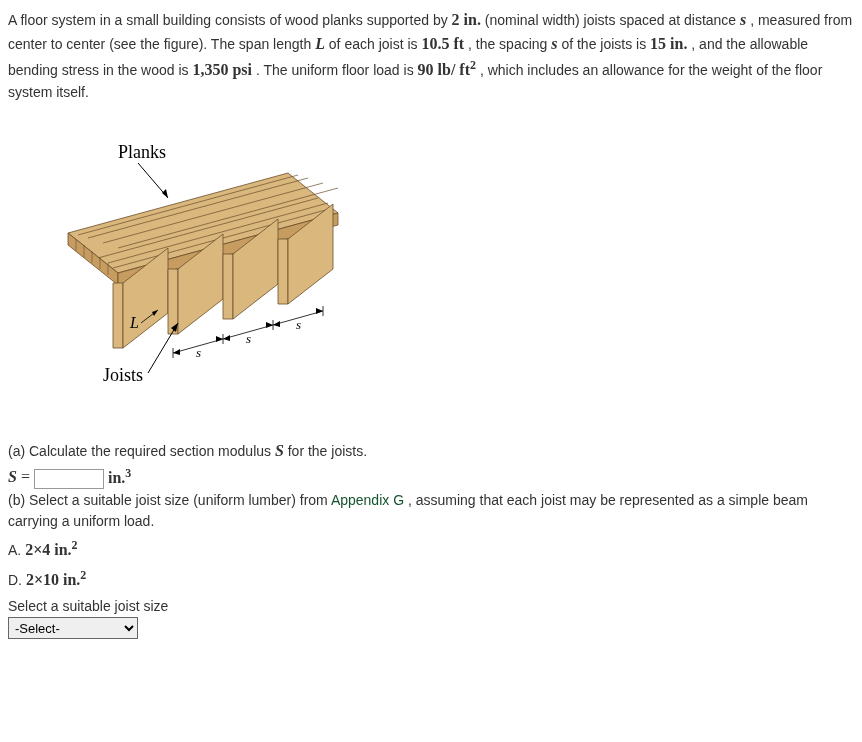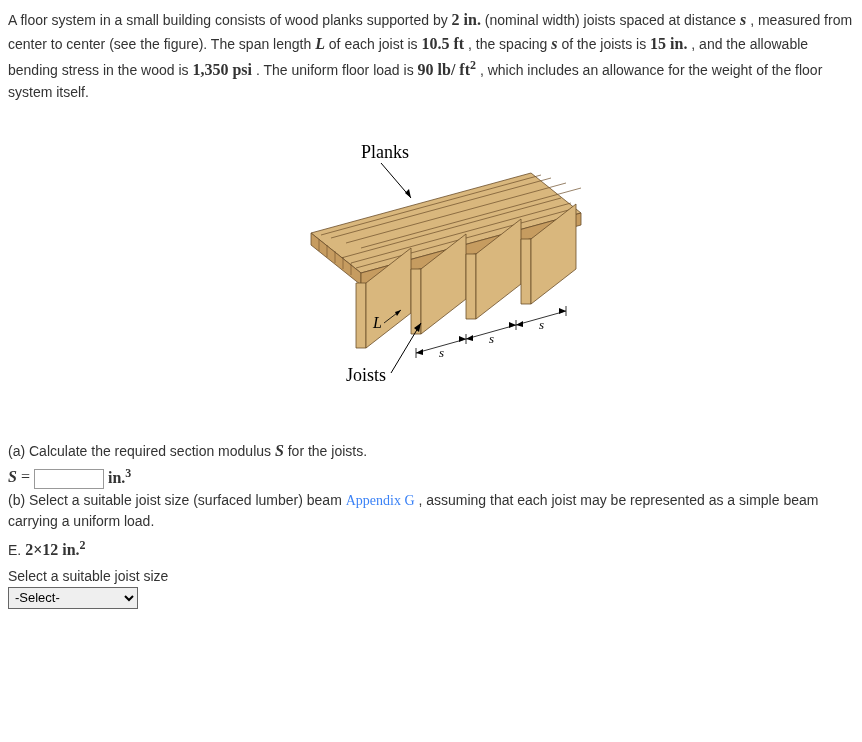--- a/index.html
+++ b/index.html
@@ -11,31 +11,31 @@
       color: #333;
       line-height: 1.5;
       width: 862px;
     }
     .problem-text {
       margin-bottom: 2px;
     }
     .bold { font-weight: bold; }
     .italic { font-style: italic; }
     .figure-container {
-      text-align: center;
+      text-align: left;
       margin: 20px 0;
     }
     .figure {
       display: inline-block;
       position: relative;
     }
     .question-part {
       margin: 0 0;
     }
-    .link { color: #3b82f6; text-decoration: none; font-family: Liberation Serif, serif; }
+    .link { color: #14532d; text-decoration: none; }
     .input-field {
       width: 70px;
       height: 20px;
       border: 1px solid #999;
       padding: 2px 4px;
       font-size: 13px;
       vertical-align: middle;
     }
     select.select-field {
       width: 130px;
@@ -166,25 +166,26 @@
   <span> for the joists.</span>
 </div>
 <div class="question-part formula">
   <span class="italic bold">S</span>
   <span> = </span>
   <input type="text" class="input-field" style="">
   <span class="bold"> <span>in.</span><span class="sup">3</span></span>
 </div>
 
 <div class="question-part">
-  <span>(b) Select a suitable joist size (surfaced lumber) beam </span>
+  <span>(b) Select a suitable joist size (uniform lumber) from </span>
   <a href="#" class="link">Appendix G</a>
   <span>, assuming that each joist may be represented as a simple beam carrying a uniform load.</span>
 </div>
 <div class="options">
-  <div><span>E. </span><span class="formula bold"><span>2×12  in.</span><span class="sup">2</span></span></div>
+  <div><span>A. </span><span class="formula bold"><span>2×4  in.</span><span class="sup">2</span></span></div>
+  <div><span>D. </span><span class="formula bold"><span>2×10  in.</span><span class="sup">2</span></span></div>
 </div>
 <div class="question-part">Select a suitable joist size</div>
 <div class="question-part">
   <select class="select-field">
     <option>-Select-</option>
   </select>
 </div>
 
 </body></html>

